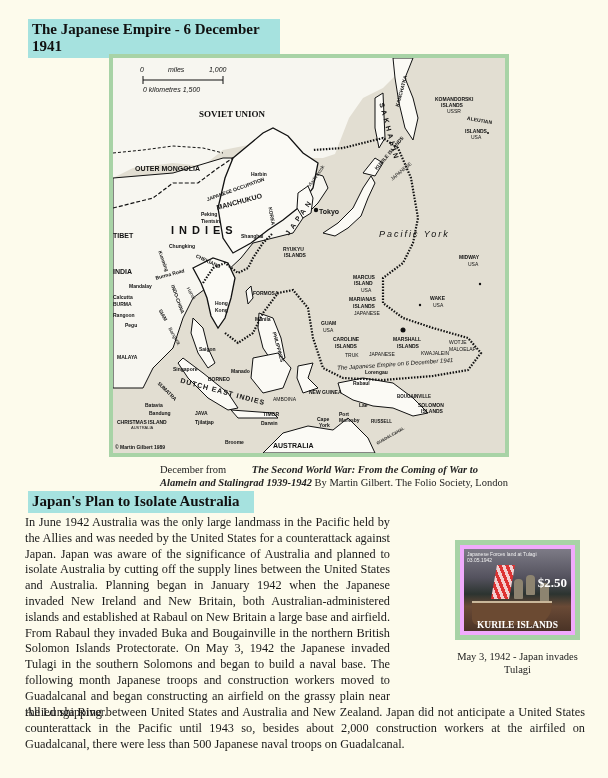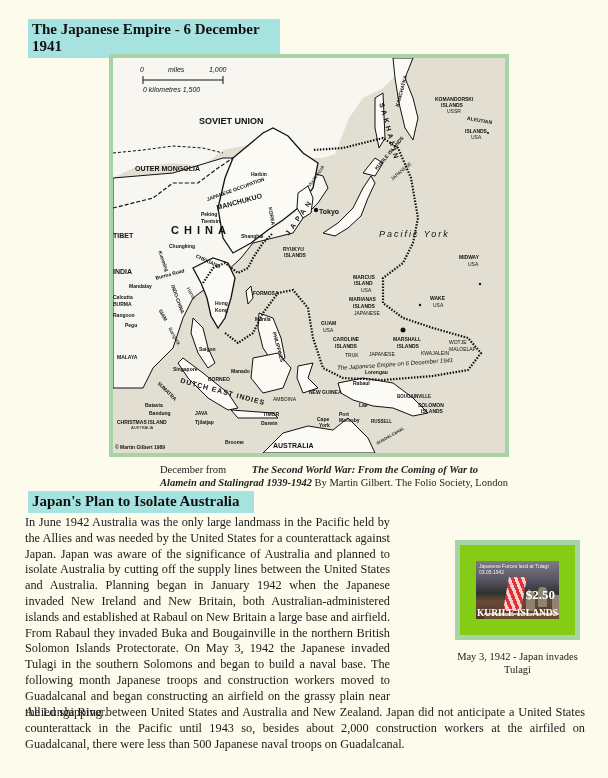--- a/index.html
+++ b/index.html
@@ -50,21 +50,21 @@
     font-family: "Liberation Serif", serif; font-size: 12.3px; line-height: 15.8px; color: #1a1a1a;
     text-align: justify;
   }
   .indent { text-indent: 21px; display:block; width: 365px; }
 
   .stamp-frame {
     position: absolute; left: 455px; top: 540px; width: 125px; height: 100px;
     background: #a8d3a6; box-sizing: border-box; padding: 5px;
   }
   .stamp {
-    width: 100%; height: 100%; background: #84cc16; box-sizing: border-box; padding: 16px;
+    width: 100%; height: 100%; background: #f0abfc; box-sizing: border-box; padding: 4px;
     position: relative;
   }
   .stamp-img {
     position: relative; width: 100%; height: 100%;
     background: linear-gradient(180deg, #7d7b86 0%, #54525e 35%, #2c3430 55%, #6a4a36 70%, #4a3326 100%);
     overflow: hidden;
   }
   .stamp-top {
     position: absolute; left: 3px; top: 2px; font-family: "Liberation Sans", sans-serif;
     font-size: 5px; line-height: 6px; color: #f0f0f0;
@@ -144,21 +144,21 @@
       <circle cx="367" cy="226" r="1.2" fill="#111"></circle>
       <circle cx="307" cy="247" r="1.2" fill="#111"></circle>
       <circle cx="375" cy="75" r="1" fill="#111"></circle>
     </svg>
 
     <div class="ml it" style="left:27px;top:8px;">0</div>
     <div class="ml it" style="left:55px;top:8px;">miles</div>
     <div class="ml it" style="left:96px;top:8px;">1,000</div>
     <div class="ml it" style="left:30px;top:28px;">0  kilometres 1,500</div>
 
-    <div class="ml lg" style="left:86px;top:58px;">SOVIET UNION</div>
+    <div class="ml lg" style="left:86px;top:51px;font-family:Liberation Serif, serif;">SOVIET UNION</div>
     <div class="ml" style="left:22px;top:107px;">OUTER MONGOLIA</div>
     <div class="ml sm" style="left:138px;top:113px;font-weight:bold;">Harbin</div>
     <div class="ml sm" style="left:92px;top:128px;transform:rotate(-20deg);font-weight:bold;">JAPANESE OCCUPATION</div>
     <div class="ml" style="left:103px;top:140px;transform:rotate(-15deg);">MANCHUKUO</div>
     <div class="ml sm" style="left:190px;top:115px;transform:rotate(-55deg);">Vladivostok</div>
     <div class="ml" style="left:246px;top:70px;transform:rotate(75deg);letter-spacing:3px;">SAKHALIN</div>
     <div class="ml sm" style="left:255px;top:92px;transform:rotate(-50deg);font-weight:bold;">KURILE ISLANDS</div>
     <div class="ml sm" style="left:275px;top:110px;transform:rotate(-40deg);">JAPANESE</div>
     <div class="ml sm" style="left:272px;top:30px;transform:rotate(-75deg);font-weight:bold;">KAMCHATKA</div>
     <div class="ml sm" style="left:322px;top:38px;font-weight:bold;">KOMANDORSKI</div>
@@ -166,21 +166,21 @@
     <div class="ml sm" style="left:334px;top:50px;">USSR</div>
     <div class="ml sm" style="left:354px;top:59px;font-weight:bold;transform:rotate(10deg);">ALEUTIAN</div>
     <div class="ml sm" style="left:352px;top:70px;font-weight:bold;">ISLANDS</div>
     <div class="ml sm" style="left:358px;top:76px;">USA</div>
 
     <div class="ml sm" style="left:88px;top:153px;font-weight:bold;">Peking</div>
     <div class="ml sm" style="left:88px;top:160px;font-weight:bold;">Tientsin</div>
     <div class="ml sm" style="left:150px;top:155px;transform:rotate(80deg);font-weight:bold;">KOREA</div>
     <div class="ml" style="left:165px;top:155px;transform:rotate(-55deg);letter-spacing:4px;">JAPAN</div>
     <div class="ml" style="left:206px;top:150px;">Tokyo</div>
-    <div class="ml xl" style="left:58px;top:168px;">CHINA</div>
+    <div class="ml xl" style="left:58px;top:168px;">INDIES</div>
     <div class="ml" style="left:0px;top:174px;">TIBET</div>
     <div class="ml sm" style="left:56px;top:185px;font-weight:bold;">Chungking</div>
     <div class="ml sm" style="left:40px;top:200px;transform:rotate(70deg);font-weight:bold;">Kunming</div>
     <div class="ml sm" style="left:42px;top:213px;transform:rotate(-15deg);font-weight:bold;">Burma Road</div>
     <div class="ml sm" style="left:82px;top:200px;transform:rotate(25deg);font-weight:bold;">CHEKIANG</div>
     <div class="ml sm" style="left:128px;top:175px;font-weight:bold;">Shanghai</div>
     <div class="ml sm c" style="left:170px;top:188px;font-weight:bold;">RYUKYU</div>
     <div class="ml sm c" style="left:171px;top:194px;font-weight:bold;">ISLANDS</div>
     <div class="ml ocean" style="left:266px;top:172px;">Pacific  York</div>
 

